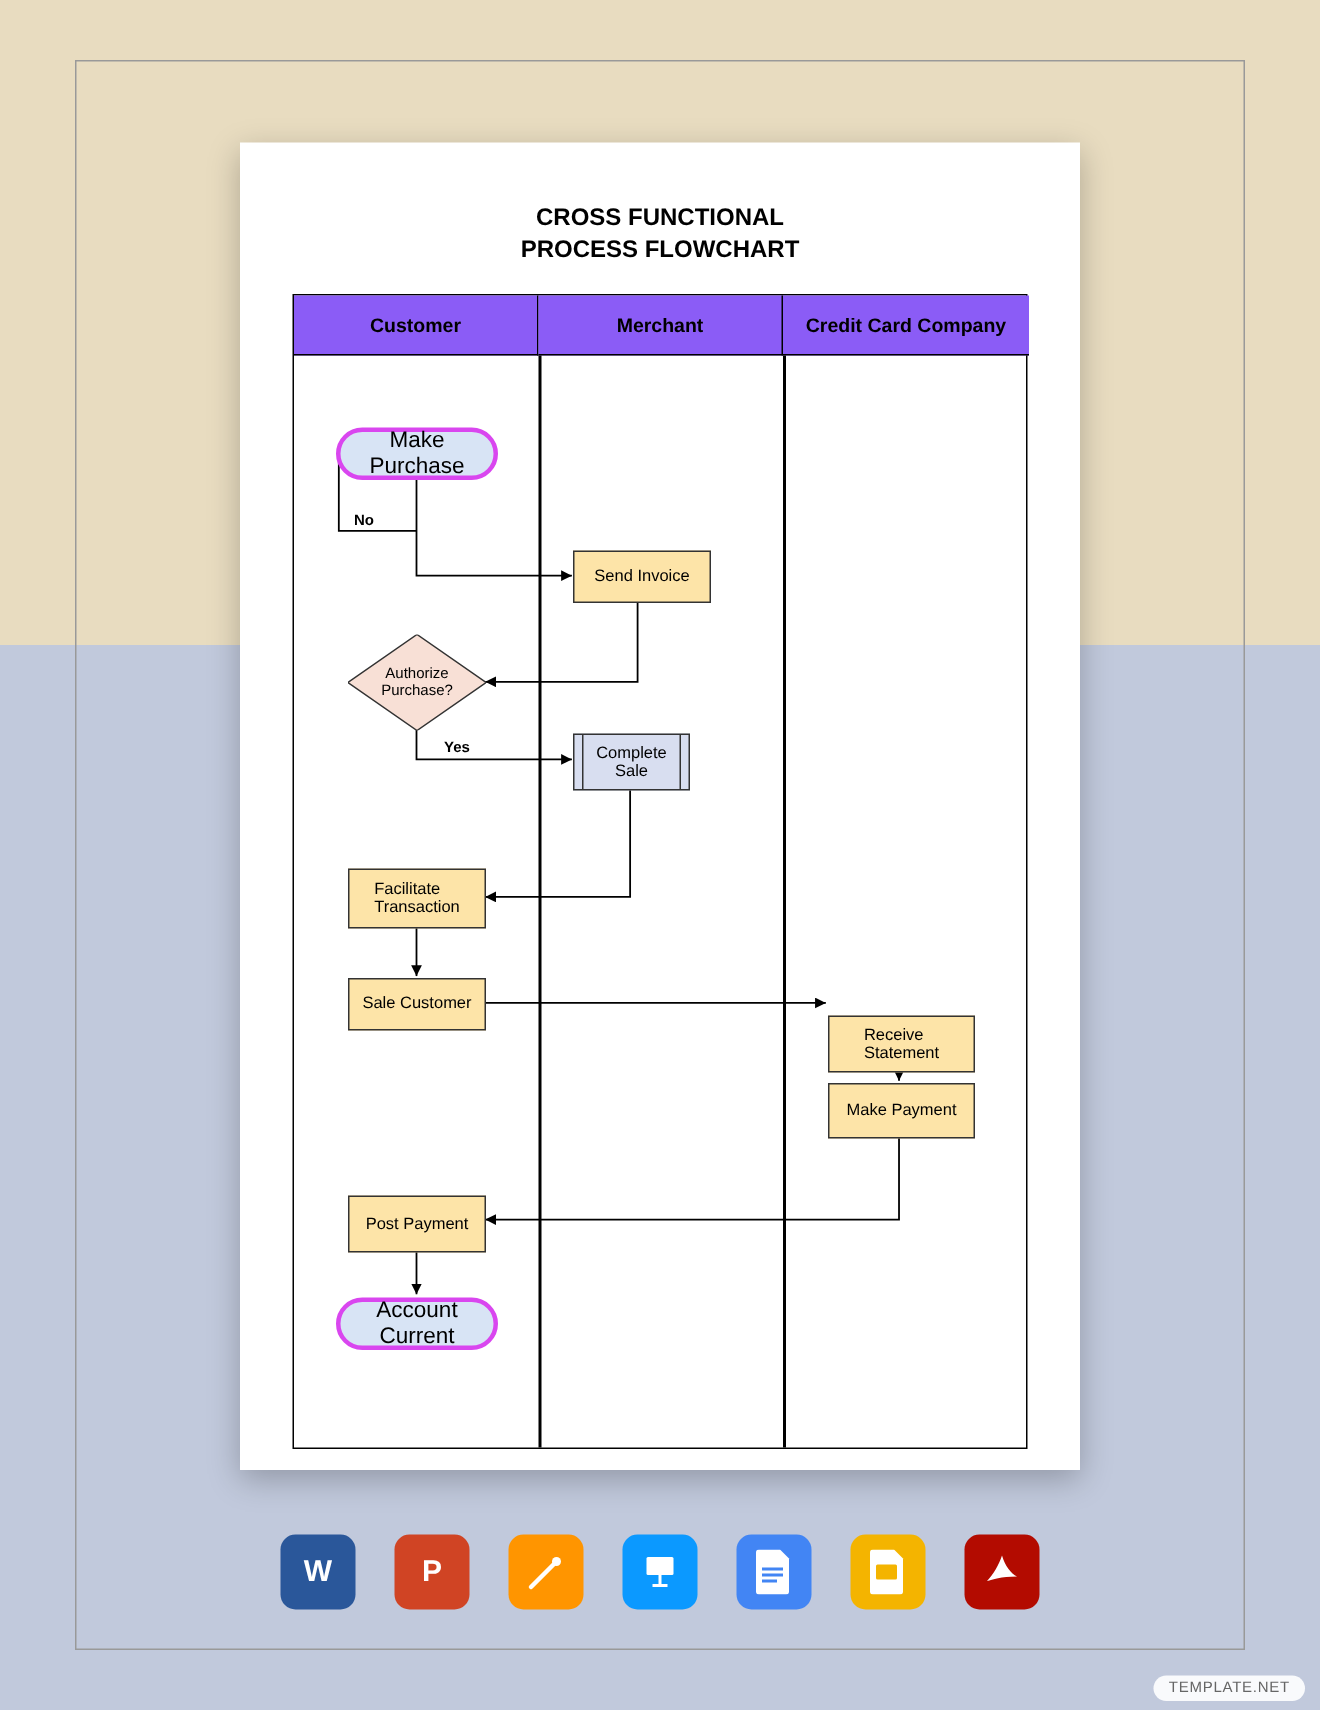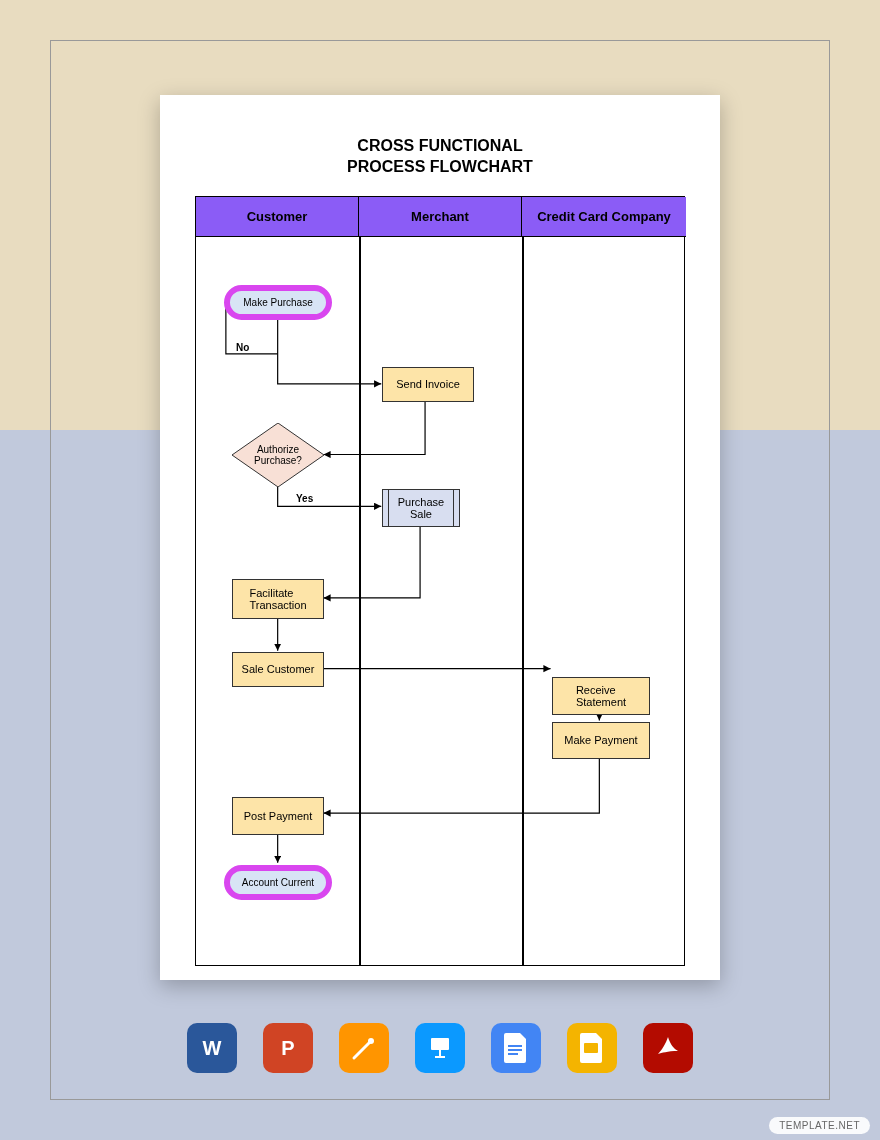--- a/index.html
+++ b/index.html
@@ -85,27 +85,27 @@
     display: flex;
     align-items: center;
     justify-content: center;
     text-align: left;
     font-size: 11px;
     padding: 4px;
   }
   .node-terminator {
     position: absolute;
     background: #d8e4f5;
-    border: 6px solid #d946ef;
+    border: 3px solid #d946ef;
     border-radius: 20px;
     display: flex;
     align-items: center;
     justify-content: center;
     text-align: center;
-    font-size: 10px;
+    font-size: 15px;
     padding: 4px;
   }
   .node-predef {
     position: absolute;
     background: #d8def0;
     border: 1px solid #333;
     display: flex;
     align-items: center;
     justify-content: center;
     text-align: center;
@@ -242,21 +242,21 @@
     <div class="node-box" style="left:186px;top:170px;width:92px;height:35px">Send Invoice</div>
 
     <div class="diamond" style="left:36px;top:226px">
       <svg viewBox="0 0 92 64">
           <polygon points="46,0 92,32 46,64 0,32" fill="#f8e0d6" stroke="#333" stroke-width="1"></polygon>
         </svg>
       <div class="dtext" style="white-space:pre-line">Authorize
 Purchase?</div>
     </div>
 
-    <div class="node-predef" style="left:186px;top:292px;width:78px;height:38px;white-space:pre-line">Purchase
+    <div class="node-predef" style="left:186px;top:292px;width:78px;height:38px;white-space:pre-line">Complete
 Sale</div>
 
     <div class="node-box" style="left:36px;top:382px;width:92px;height:40px;white-space:pre-line">Facilitate
 Transaction</div>
 
     <div class="node-box" style="left:36px;top:455px;width:92px;height:35px">Sale Customer</div>
 
     <div class="node-box" style="left:356px;top:480px;width:98px;height:38px;white-space:pre-line">Receive
 Statement</div>
 

